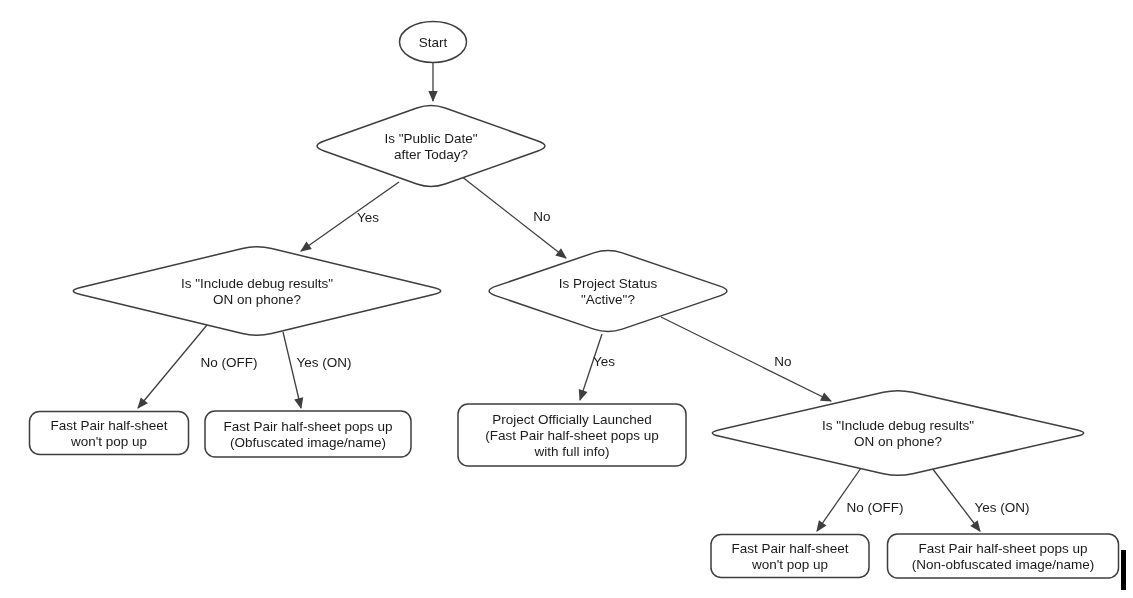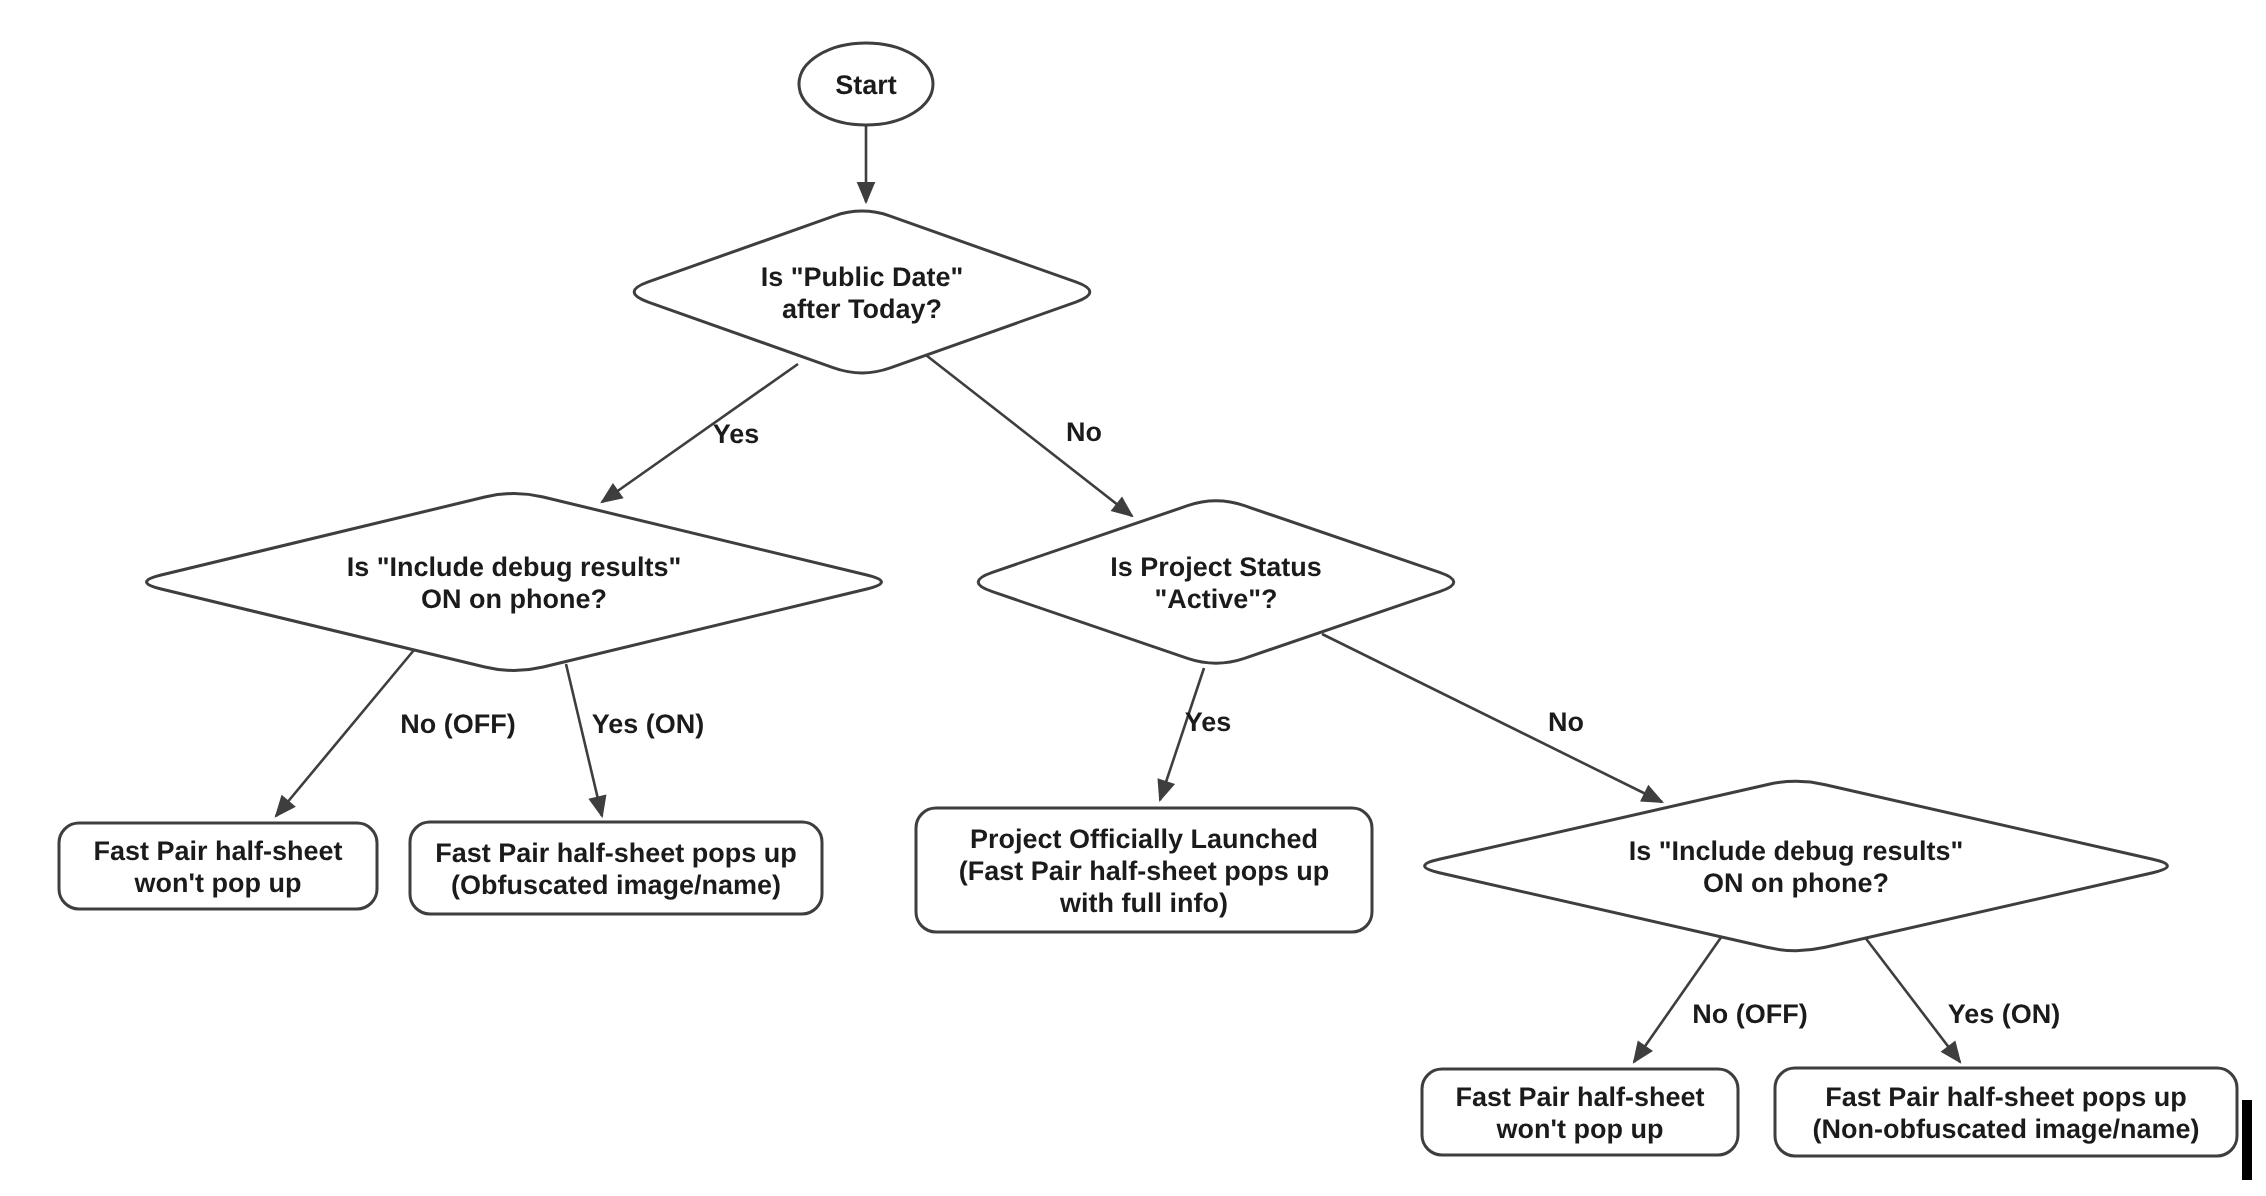--- a/index.html
+++ b/index.html
@@ -3,21 +3,20 @@
 <meta charset="utf-8">
 <style>
   html, body { margin: 0; padding: 0; background: #ffffff; }
   #canvas {
     position: relative;
     width: 1133px;
     height: 598px;
     background: #ffffff;
     overflow: hidden;
     font-family: "Liberation Sans", sans-serif;
-    font-weight: bold;
   }
   svg text {
     font-family: "Liberation Sans", "DejaVu Sans", sans-serif;
     user-select: none;
   }
 </style>
 </head>
 <body>
 
 <div id="canvas">

